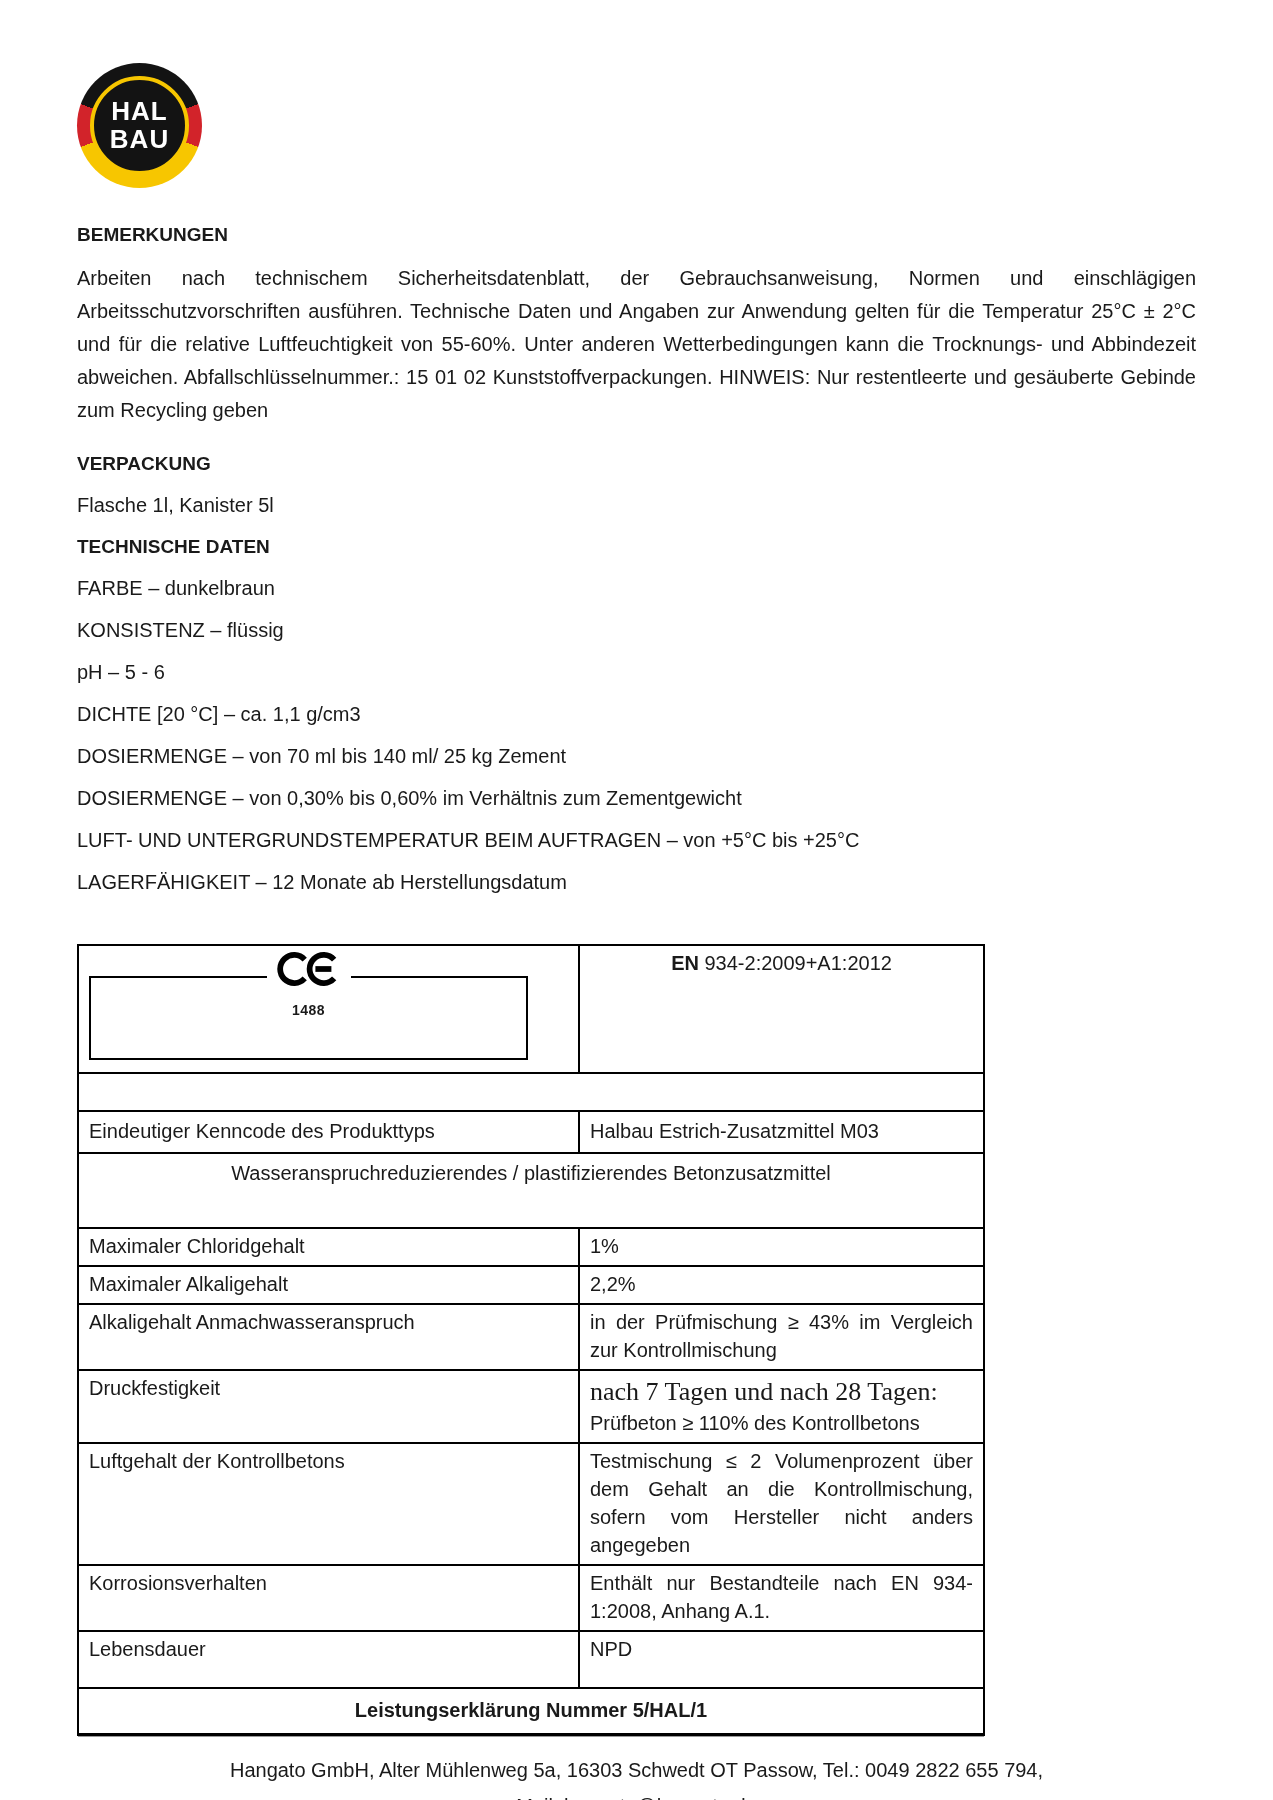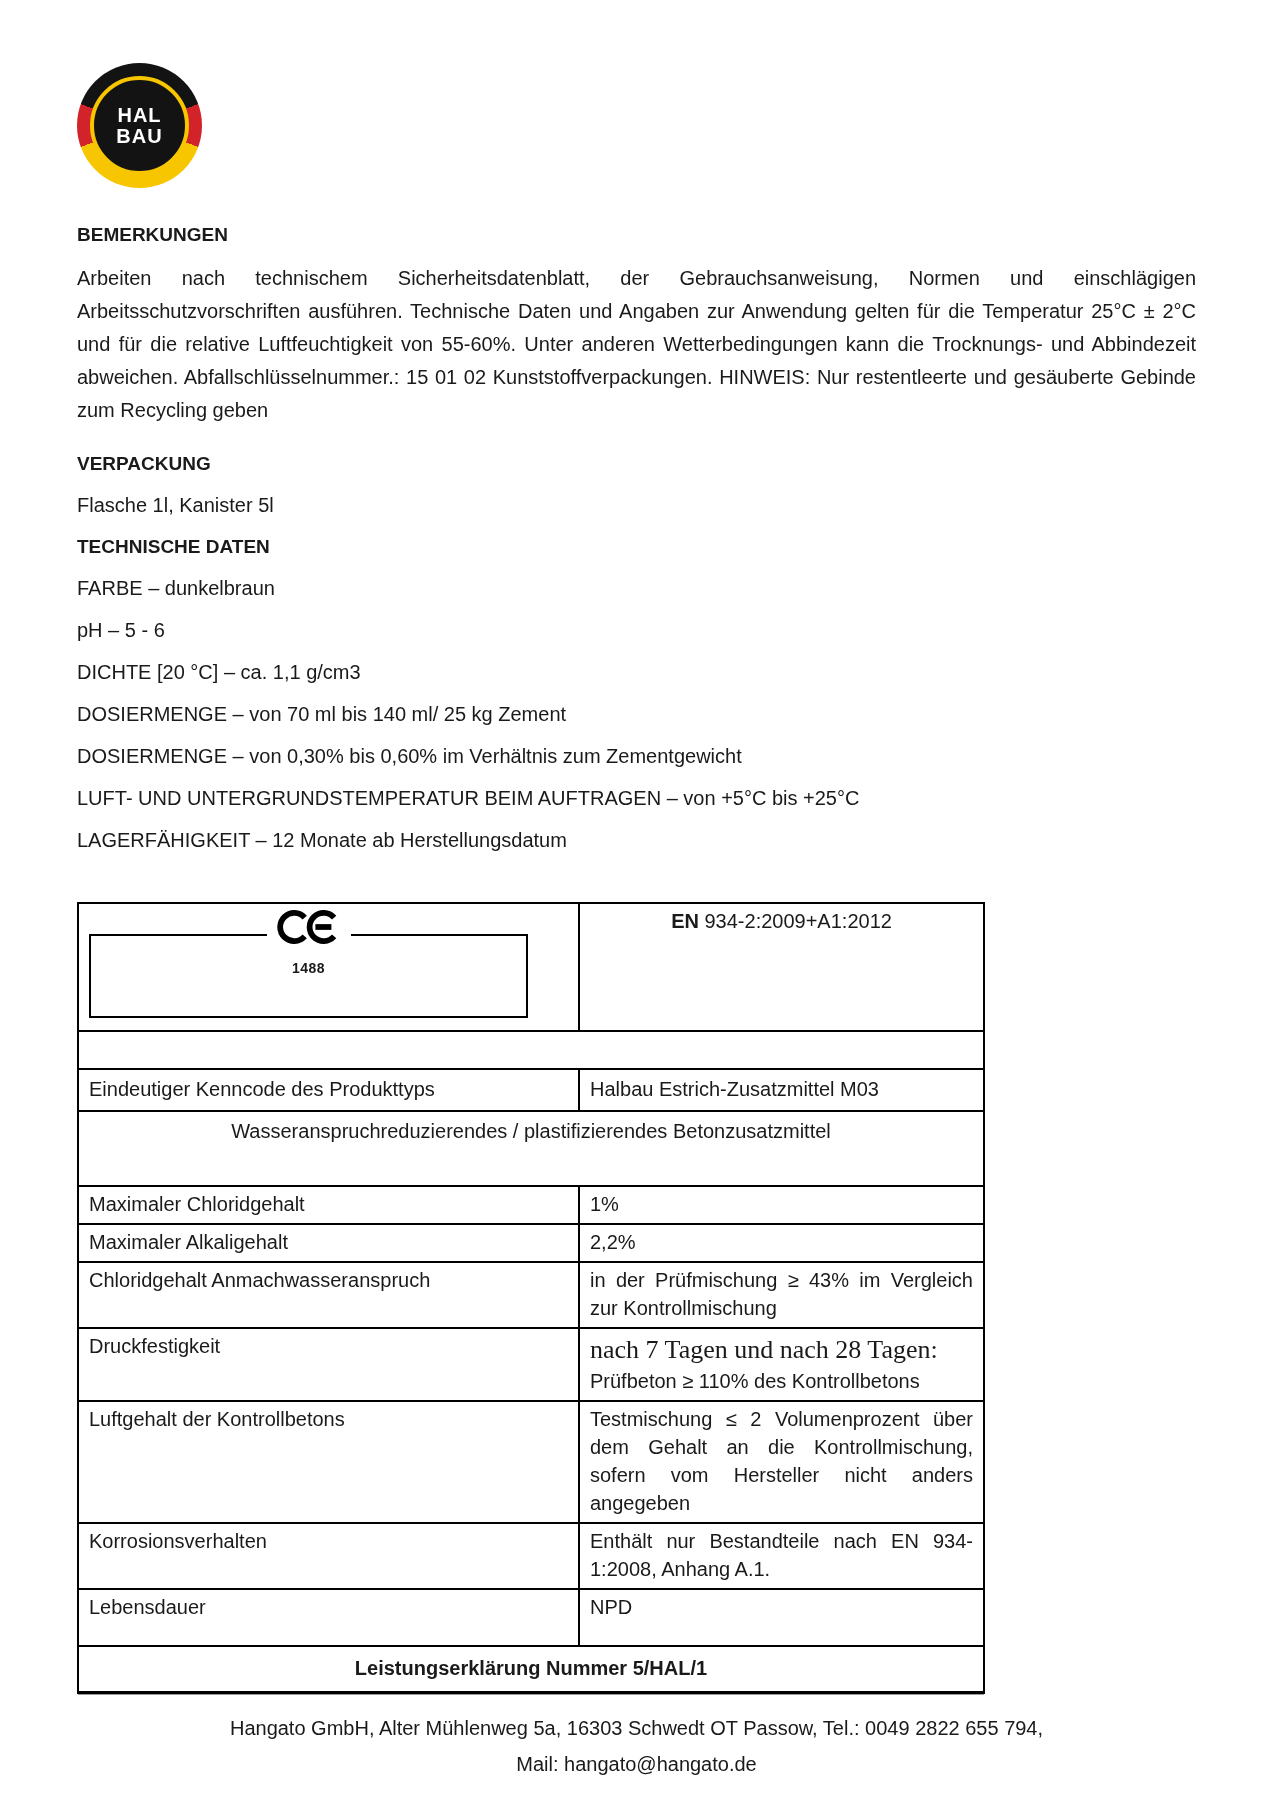--- a/index.html
+++ b/index.html
@@ -7,21 +7,21 @@
     width:1273px;height:1800px;box-sizing:border-box;
     padding:63px 77px 0 77px;background:#ffffff;overflow:hidden;
     font-family:"Liberation Sans",sans-serif;font-size:20px;color:#1a1a1a;
   }
   
   .logo{position:relative;width:125px;height:125px;border-radius:50%;margin-bottom:36px;}
   .logo-disc{
     position:absolute;inset:13px;border-radius:50%;background:#131313;
     border:4px solid #f7c600;box-sizing:border-box;
     display:flex;flex-direction:column;align-items:center;justify-content:center;
-    color:#fff;font-weight:bold;font-size:20px;line-height:1.04;letter-spacing:1px;
+    color:#fff;font-weight:bold;font-size:26px;line-height:1.04;letter-spacing:1px;
   }
   
   .sec-heading{font-weight:bold;font-size:19px;line-height:1.15;margin:0 0 19px 0;}
   .sec-heading.first{margin-bottom:16px;}
   .para{margin:0 0 26px 0;text-align:justify;line-height:1.65;}
   .line-item{margin:0 0 19px 0;line-height:1.15;}
   
   table.ce-table{border-collapse:collapse;width:908px;margin-top:50px;table-layout:fixed;}
   .ce-table td{border:2px solid #000;padding:3px 10px 5px 10px;vertical-align:top;line-height:1.4;}
   .col-label{width:501px;}
@@ -65,20 +65,21 @@
 
   <p class="sec-heading first">BEMERKUNGEN</p>
   <p class="para">Arbeiten nach technischem Sicherheitsdatenblatt, der Gebrauchsanweisung, Normen und einschlägigen Arbeitsschutzvorschriften ausführen. Technische Daten und Angaben zur Anwendung gelten für die Temperatur 25°C ± 2°C und für die relative Luftfeuchtigkeit von 55-60%. Unter anderen Wetterbedingungen kann die Trocknungs- und Abbindezeit abweichen. Abfallschlüsselnummer.: 15 01 02 Kunststoffverpackungen. HINWEIS: Nur restentleerte und gesäuberte Gebinde zum Recycling geben</p>
 
   <p class="sec-heading">VERPACKUNG</p>
   <p class="line-item">Flasche 1l, Kanister 5l</p>
 
   <p class="sec-heading">TECHNISCHE DATEN</p>
   <div id="tech-items">
       <p class="line-item">FARBE – dunkelbraun</p>
+      <p class="line-item">KONSISTENZ – flüssig</p>
       <p class="line-item">pH – 5 - 6</p>
       <p class="line-item">DICHTE [20 °C] – ca. 1,1 g/cm3</p>
       <p class="line-item">DOSIERMENGE – von 70 ml bis 140 ml/ 25 kg Zement</p>
       <p class="line-item">DOSIERMENGE – von 0,30% bis 0,60% im Verhältnis zum Zementgewicht</p>
       <p class="line-item">LUFT- UND UNTERGRUNDSTEMPERATUR BEIM AUFTRAGEN – von +5°C bis +25°C</p>
       <p class="line-item">LAGERFÄHIGKEIT – 12 Monate ab Herstellungsdatum</p>
     </div>
 
   <table class="ce-table">
     <colgroup>
@@ -117,21 +118,21 @@
     <tbody id="spec-rows">
         <tr>
           <td>Maximaler Chloridgehalt</td>
           <td class="value-cell">1%</td>
         </tr>
         <tr>
           <td>Maximaler Alkaligehalt</td>
           <td class="value-cell">2,2%</td>
         </tr>
         <tr>
-          <td>Chloridgehalt Anmachwasseranspruch</td>
+          <td>Alkaligehalt Anmachwasseranspruch</td>
           <td class="value-cell">in der Prüfmischung ≥ 43% im Vergleich zur Kontrollmischung</td>
         </tr>
         <tr>
           <td>Druckfestigkeit</td>
           <td class="value-cell">
             <div class="serif-line">nach 7 Tagen und nach 28 Tagen:</div>
             <div>Prüfbeton ≥ 110% des Kontrollbetons</div>
           </td>
         </tr>
         <tr>

